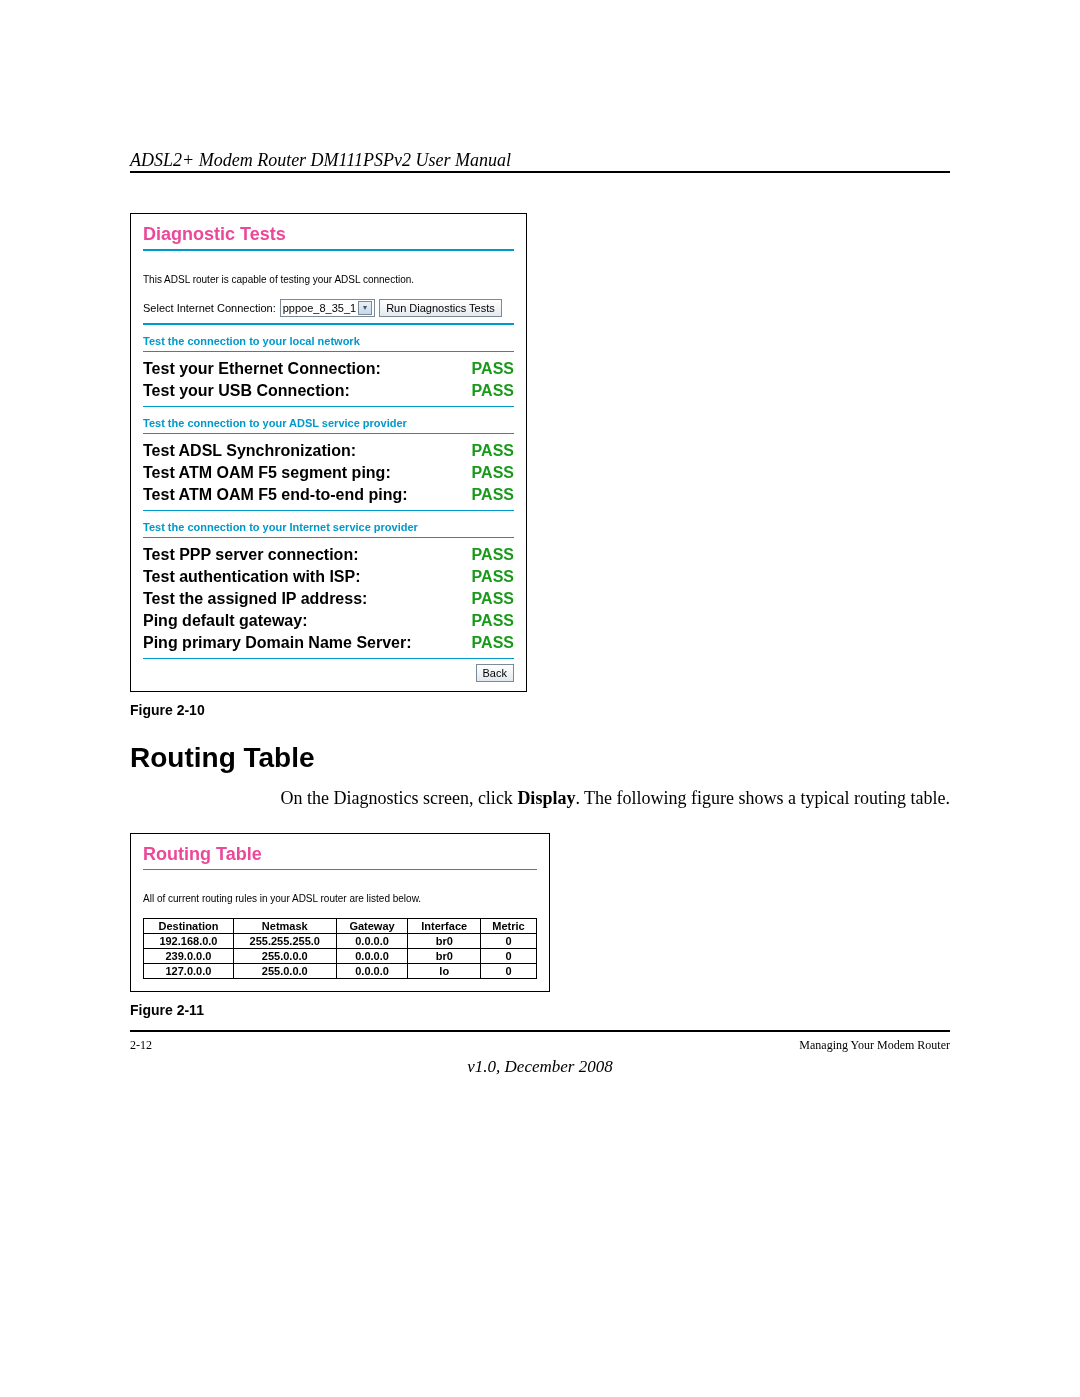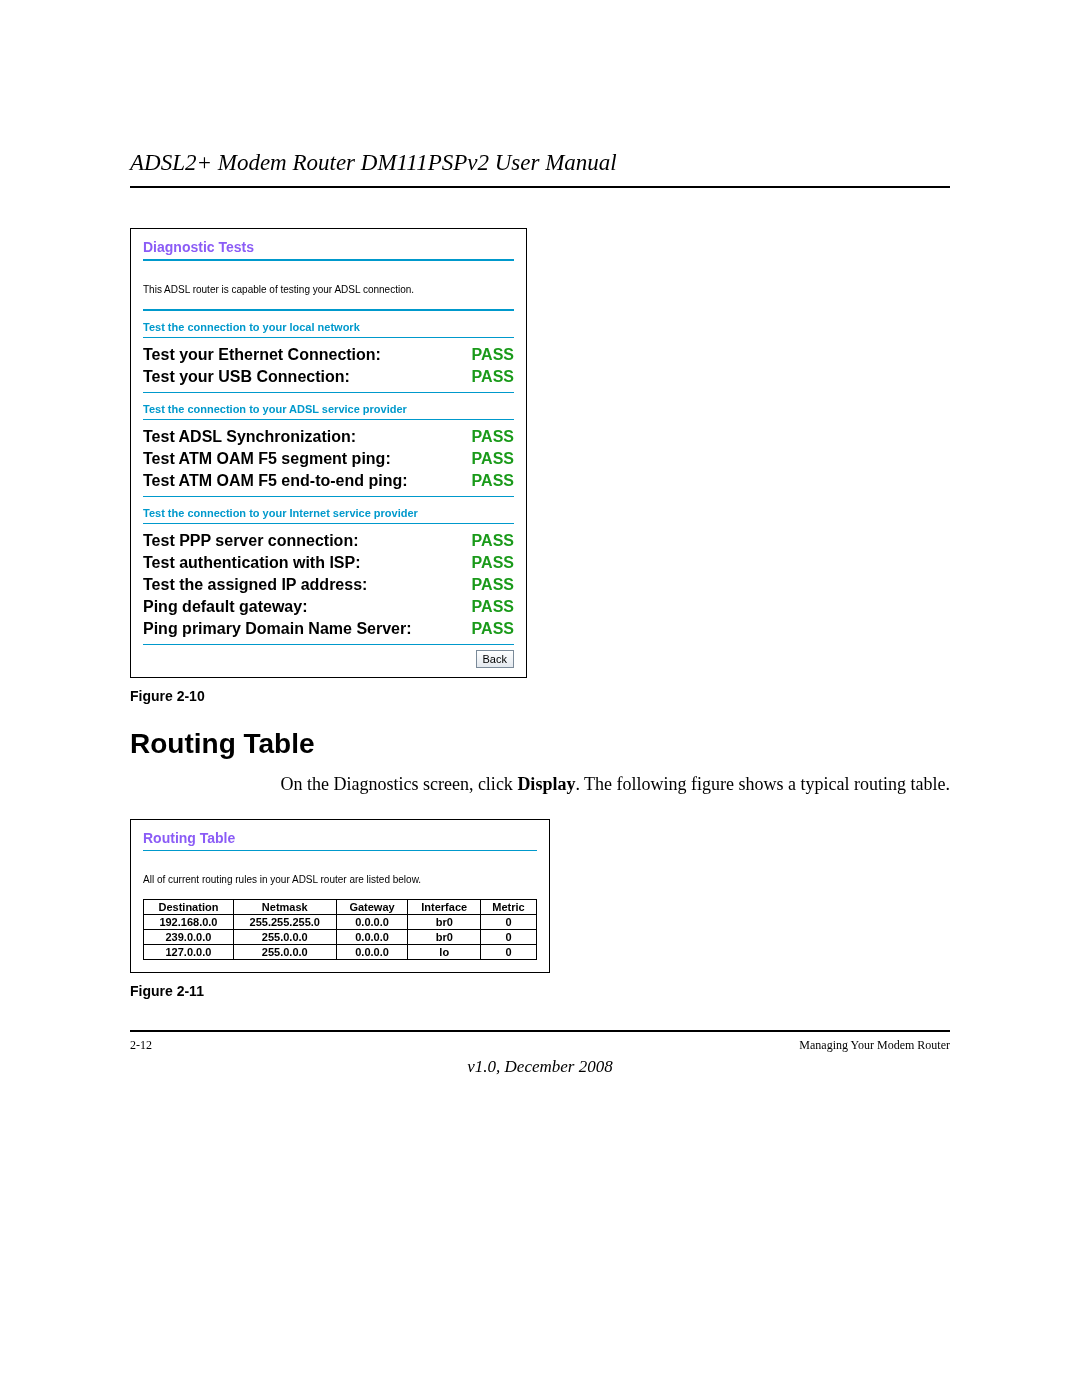--- a/index.html
+++ b/index.html
@@ -13,37 +13,37 @@
     position: relative;
   }
   .page {
     position: absolute;
     left: 130px;
     top: 150px;
     width: 820px;
   }
   .doc-header {
     font-style: italic;
-    font-size: 23px;
+    font-size: 18px;
     border-bottom: 2px solid #000;
-    padding-bottom: 10px;
+    padding-bottom: 0;
     margin-bottom: 40px;
   }
   .screenshot-panel {
     border: 1px solid #000;
     width: 397px;
     background: #fff;
     font-family: Arial, Helvetica, sans-serif;
     font-size: 11px;
     padding: 10px 12px 12px 12px;
     margin-bottom: 10px;
   }
   .panel-title {
-    color: #8b5cf6;
-    font-size: 14px;
+    color: #ec4899;
+    font-size: 18px;
     font-weight: bold;
     margin-bottom: 4px;
   }
   .panel-hr {
     border: none;
     border-top: 2px solid #0099cc;
     margin: 4px 0 10px 0;
   }
   .thin-hr {
     border: none;
@@ -174,20 +174,28 @@
 <body>
 
 <div class="page">
   <div class="doc-header">ADSL2+ Modem Router DM111PSPv2 User Manual</div>
 
   <div class="screenshot-panel">
     <div class="panel-title">Diagnostic Tests</div>
     <hr class="panel-hr">
     <div class="panel-desc">This ADSL router is capable of testing your ADSL connection.</div>
 
+    <div class="select-row">
+      <span>Select Internet Connection:</span>
+      <span class="fake-select">
+        <span>pppoe_8_35_1</span>
+        <span class="chev">▾</span>
+      </span>
+      <span class="fake-btn">Run Diagnostics Tests</span>
+    </div>
     <hr class="panel-hr">
 
     <div class="section-title">Test the connection to your local network</div>
     <hr class="thin-hr">
     <div id="sec1-rows">
         <div class="test-row">
           <span class="label">Test your Ethernet Connection:</span>
           <span class="pass">PASS</span>
         </div>
         <div class="test-row">

